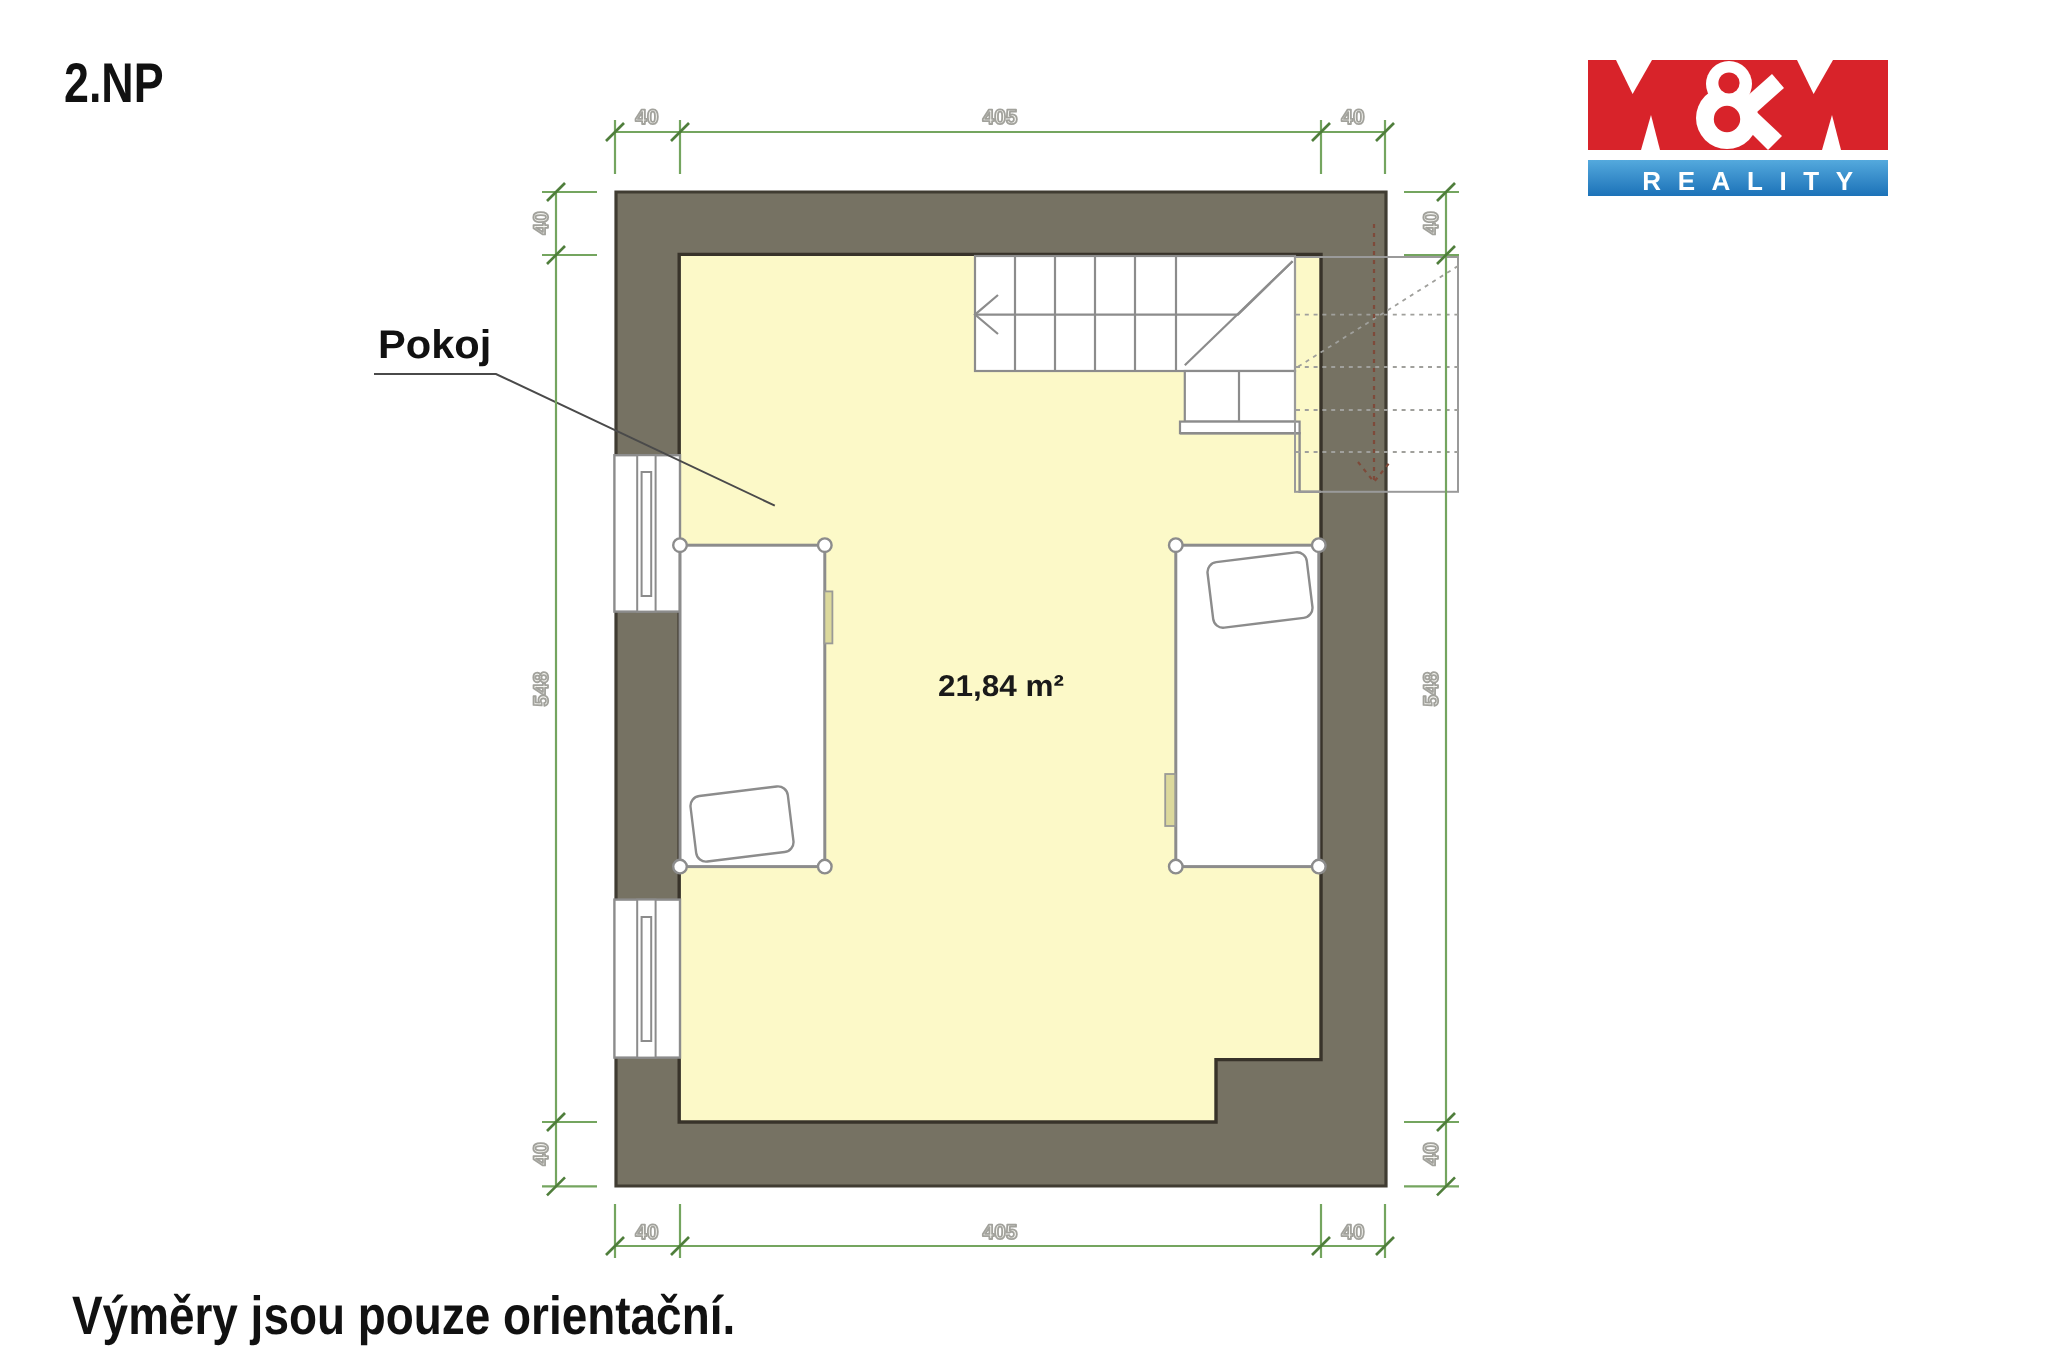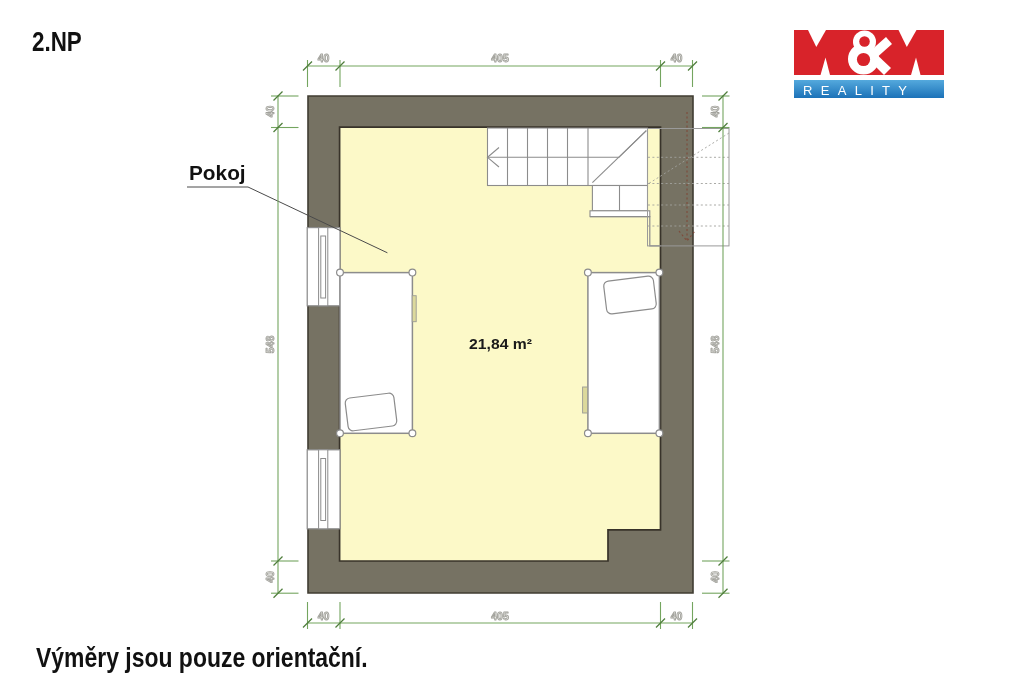--- a/index.html
+++ b/index.html
@@ -197,14 +197,14 @@
       <circle cx="69.5" cy="29" r="15.5" fill="#ffffff"></circle>
       <path d="M74,23 L92,7 L98,14 L80,30 Z" fill="#ffffff"></path>
       <path d="M79,21 L97,38 L90,45 L73,28 Z" fill="#ffffff"></path>
       <circle cx="70.5" cy="11.5" r="5.3" fill="#D8232A"></circle>
       <circle cx="69.5" cy="29.5" r="6.6" fill="#D8232A"></circle>
     </g>
   </svg>
 
   <div class="abs" style="left:0;top:50px;width:150px;height:18px;background:linear-gradient(#54A9DD,#1C72B8);"></div>
 
-  <div class="abs" style="left:9px;top:52.5px;width:150px;font-size:13px;font-weight:normal;color:#fff;letter-spacing:8.3px;">REALITY</div>
+  <div class="abs" style="left:9px;top:52.5px;width:150px;font-size:13px;font-weight:bold;color:#fff;letter-spacing:8.3px;text-align:center;">REALITY</div>
 </div>
 
 </body></html>

